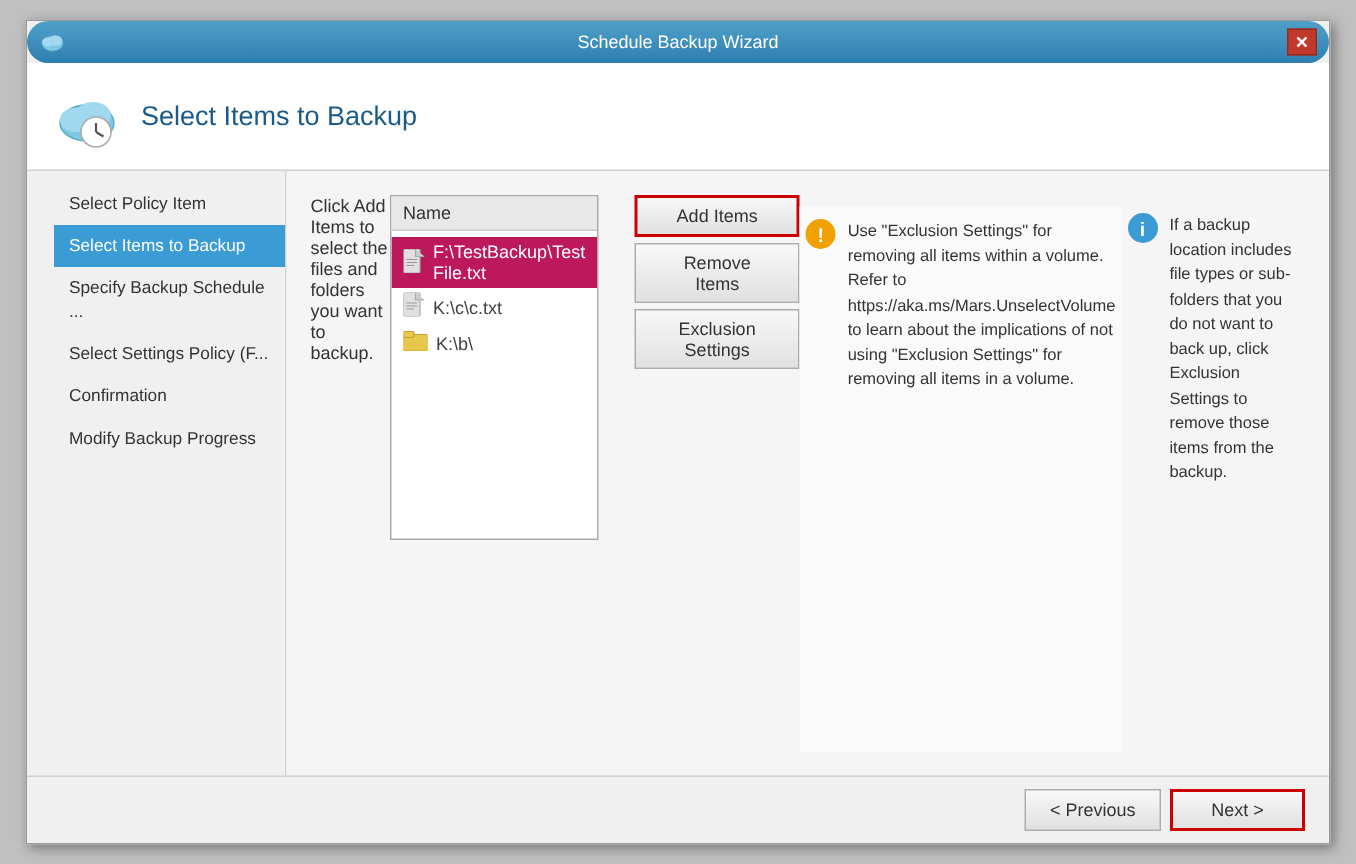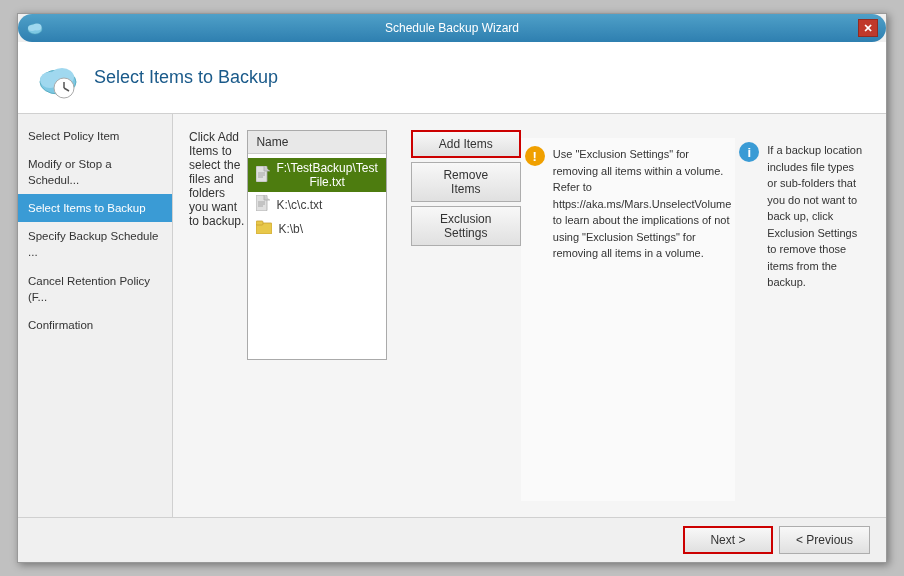--- a/index.html
+++ b/index.html
@@ -85,20 +85,21 @@
       flex: 1;
       overflow: hidden;
     }
 
     .sidebar {
       width: 155px;
       background: #f0f0f0;
       border-right: 1px solid #d0d0d0;
       padding: 8px 0;
       flex-shrink: 0;
+      margin-left: 18px;
     }
 
     .sidebar-item {
       padding: 6px 10px;
       cursor: pointer;
       color: #333;
       font-size: 11.5px;
       line-height: 1.4;
     }
 
@@ -151,23 +152,22 @@
       display: flex;
       align-items: center;
       padding: 3px 8px;
       gap: 6px;
       cursor: pointer;
       font-size: 12px;
       color: #404040;
     }
 
     .file-item.selected {
-      background: #4d7c0f;
-      color: white;
-      text-align: center;
+      background: #be185d;
+      color: white;
     }
 
     .btn {
       padding: 5px 16px;
       font-size: 12px;
       background: linear-gradient(to bottom, #f8f8f8, #e0e0e0);
       border: 1px solid #adadad;
       cursor: pointer;
       min-width: 90px;
       text-align: center;
@@ -293,25 +293,25 @@
         <line x1="30" y1="34" x2="35" y2="37" stroke="#555" stroke-width="1.5"></line>
       </svg>
     </div>
     <span class="header-title">Select Items to Backup</span>
   </div>
 
   <div class="content-area">
 
     <div class="sidebar">
     <div class="sidebar-item">Select Policy Item</div>
-        <div class="sidebar-item">Modify or Stop a Schedul...</div>
         <div class="sidebar-item active">Select Items to Backup</div>
         <div class="sidebar-item">Specify Backup Schedule ...</div>
-        <div class="sidebar-item">Cancel Retention Policy (F...</div>
+        <div class="sidebar-item">Select Settings Policy (F...</div>
         <div class="sidebar-item">Confirmation</div>
+        <div class="sidebar-item">Modify Backup Progress</div>
       </div>
 
     <div class="main-content">
       <div class="instruction-text">Click Add Items to select the files and folders you want to backup.</div>
 
       <div class="panel-and-buttons">
         <div class="panel-section">
           <div class="file-list-panel">
             <div class="file-list-header">Name</div>
             <div class="file-list-body">
@@ -359,16 +359,16 @@
       </div>
 
       <div class="info-box">
         <div class="info-icon">i</div>
         <span class="warning-text">If a backup location includes file types or sub-folders that you do not want to back up, click Exclusion Settings to remove those items from the backup.</span>
       </div>
     </div>
   </div>
 
   <div class="footer">
+    <button class="btn">&lt; Previous</button>
     <button class="btn btn-highlighted">Next &gt;</button>
-    <button class="btn">&lt; Previous</button>
   </div>
 </div>
 
 </body></html>

